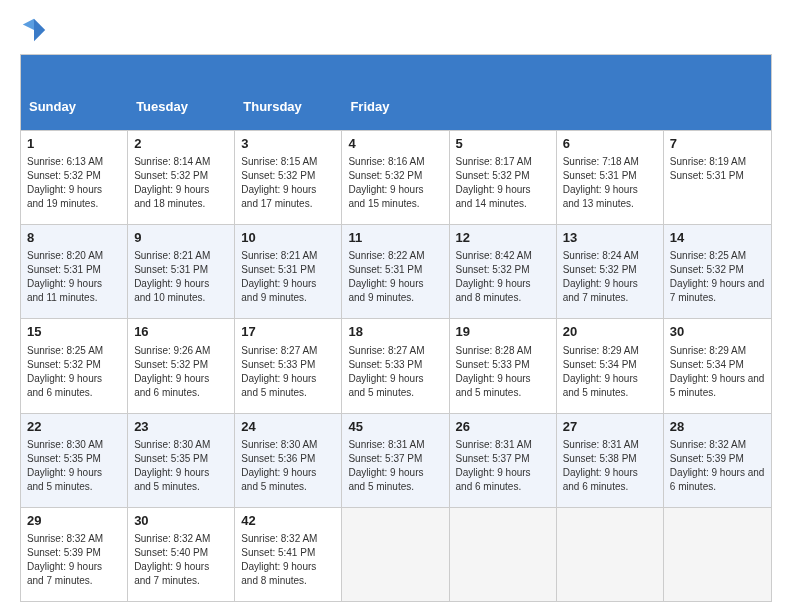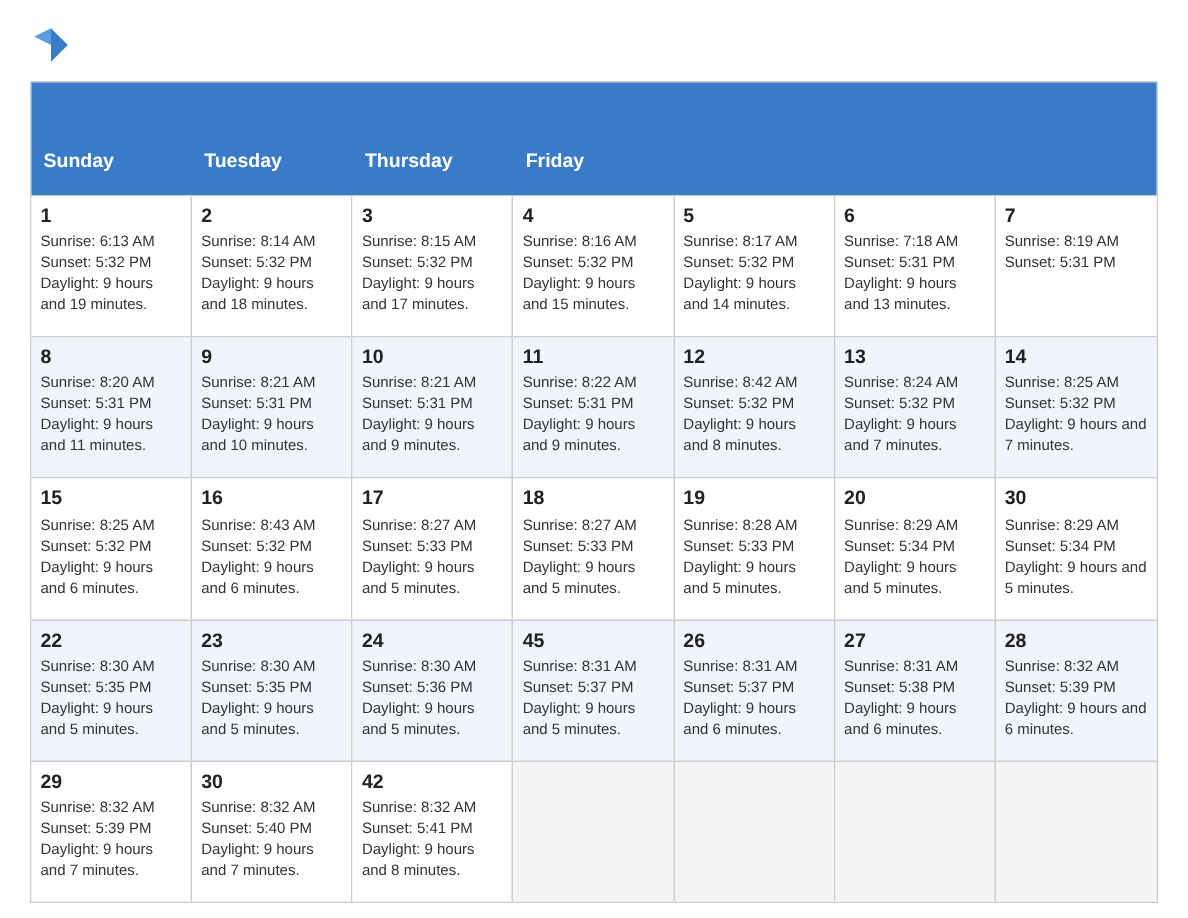--- a/index.html
+++ b/index.html
@@ -243,21 +243,21 @@
         </div>
         <div class="cal-row">
           <div class="cal-cell">
         <span class="day-num">15</span>
         <span>Sunrise: 8:25 AM</span><br>
         <span>Sunset: 5:32 PM</span><br>
         <span>Daylight: 9 hours and 6 minutes.</span>
       </div>
           <div class="cal-cell">
         <span class="day-num">16</span>
-        <span>Sunrise: 8:43 AM</span><br>
+        <span>Sunrise: 9:26 AM</span><br>
         <span>Sunset: 5:32 PM</span><br>
         <span>Daylight: 9 hours and 6 minutes.</span>
       </div>
           <div class="cal-cell">
         <span class="day-num">17</span>
         <span>Sunrise: 8:27 AM</span><br>
         <span>Sunset: 5:33 PM</span><br>
         <span>Daylight: 9 hours and 5 minutes.</span>
       </div>
           <div class="cal-cell">

